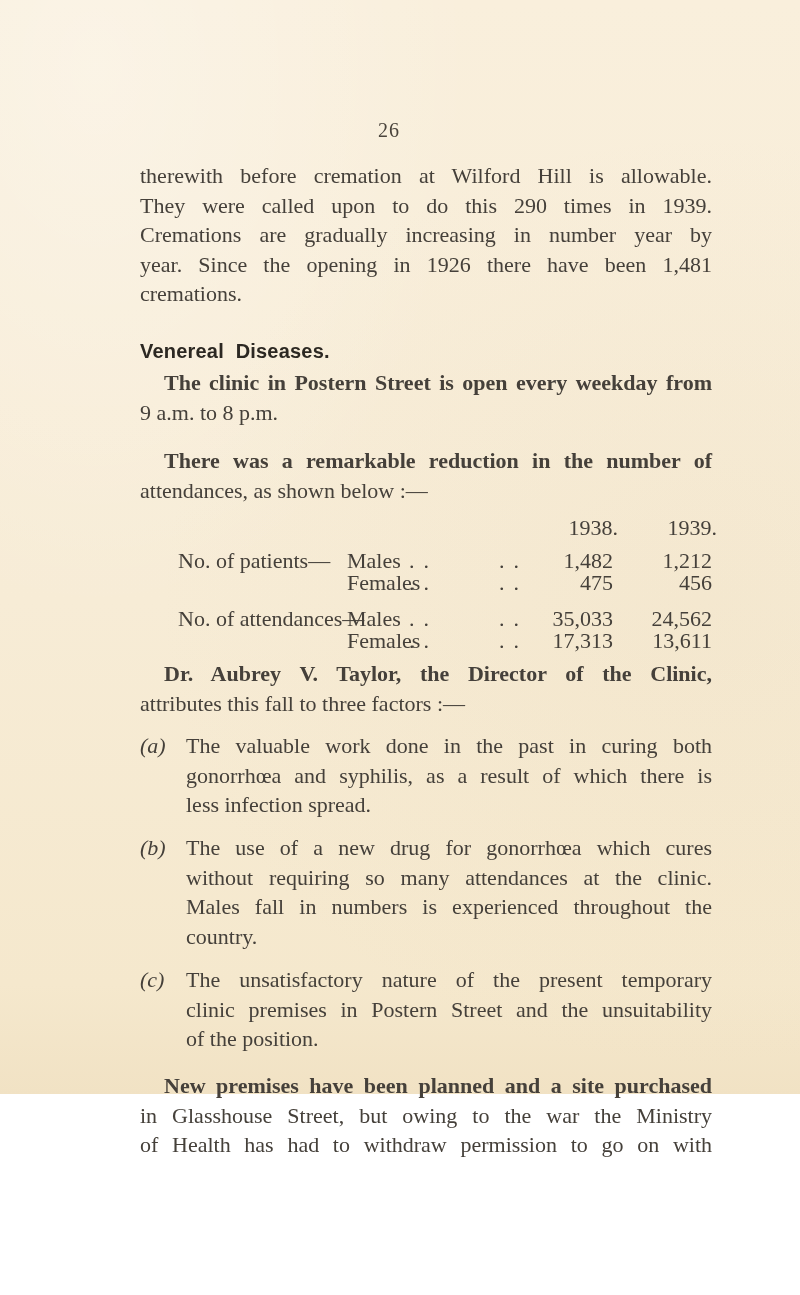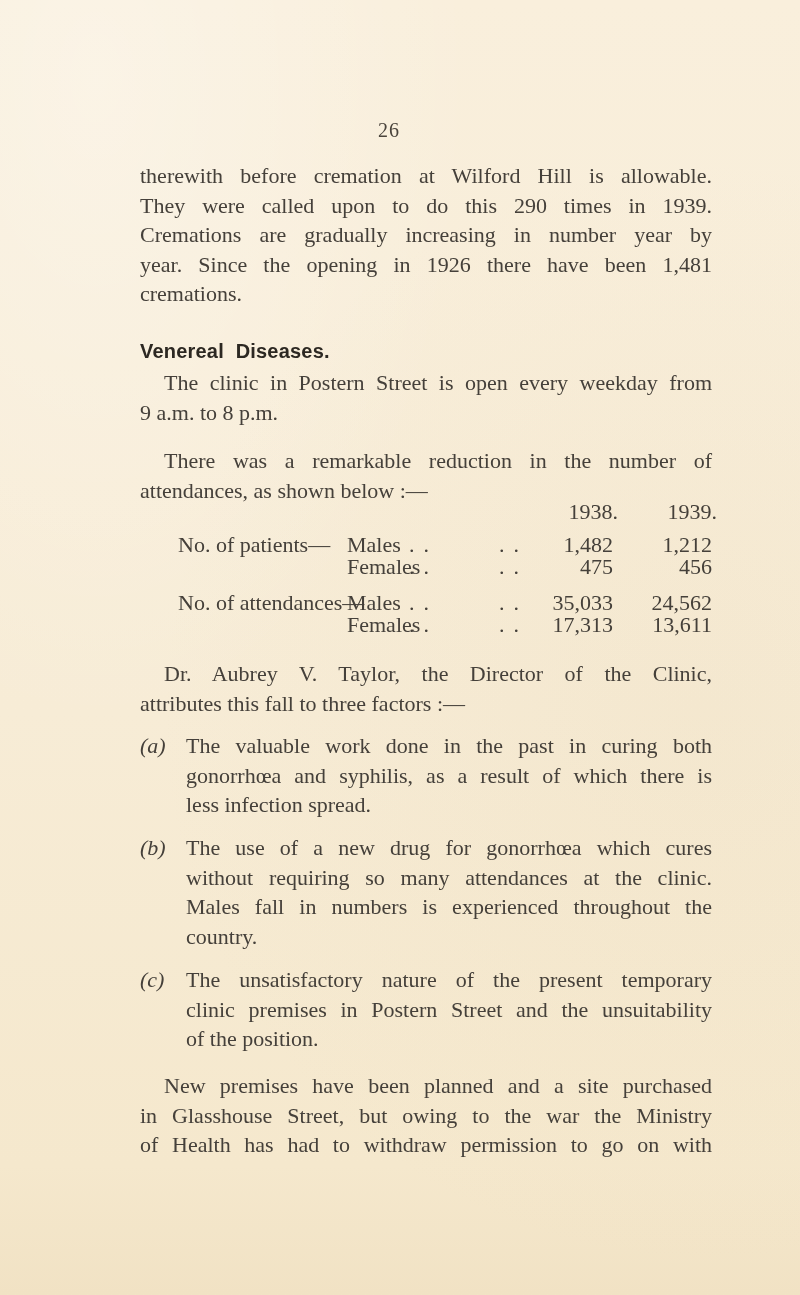--- a/index.html
+++ b/index.html
@@ -1,54 +1,54 @@
 <!DOCTYPE html>
 <html><head>
 <meta charset="utf-8">
 <style>
   html, body { margin: 0; padding: 0; }
   body { width: 800px; height: 1295px; overflow: hidden; }
 
   .page {
     position: relative;
     width: 800px;
-    height: 1295px;
+    height: 1094px;
     background:
       radial-gradient(ellipse at 12% 6%, rgba(255,255,255,0.30), rgba(255,255,255,0) 38%),
       radial-gradient(ellipse at 88% 55%, rgba(222,199,156,0.12), rgba(222,199,156,0) 55%),
       linear-gradient(180deg, #f9efdc 0%, #f7ecd6 55%, #f5e8cd 90%, #f1e2c4 100%);
     font-family: "Liberation Serif", serif;
     font-size: 22px;
     color: #45403a;
   }
 
   .content { position: absolute; left: 140px; top: 0; width: 572px; }
   .block { position: absolute; left: 0; width: 572px; }
 
   .ln { line-height: 29.5px; white-space: nowrap; }
   .j  { text-align: justify; text-align-last: justify; }
-  .ind { text-indent: 24px; }
+  .ind { text-indent: 24px; font-weight: bold; }
 
   .page-no {
     position: absolute; top: 119px; left: 238px;
     font-size: 20px; letter-spacing: 1px; color: #4a443c;
   }
 
   .vd-heading {
     position: absolute; top: 338px; left: 0;
     font-family: "Liberation Sans", sans-serif;
     font-weight: 700; font-size: 20px; line-height: 26px;
     color: #2c2822; word-spacing: 6px; letter-spacing: 0.2px;
   }
 
   
   .att-table { position: absolute; top: 502px; left: 0; width: 572px; }
   .t-grid { display: grid; grid-template-columns: 207px 60px 90px 50px 66px 99px; }
   .t-head { line-height: 20px; margin-bottom: 12px; }
-  .t-head .y { grid-row: 1; text-align: right; margin-right: -5px; }
+  .t-head .y { grid-row: 1; text-align: right; margin-right: -5px; margin-top: 16px; }
   .y38 { grid-column: 5; }
   .y39 { grid-column: 6; }
   .t-row { line-height: 22px; }
   .grp2 { margin-top: 14px; }
   .t-label { padding-left: 38px; white-space: nowrap; }
   .t-sex { white-space: nowrap; }
   .t-dots { letter-spacing: 9px; padding-left: 2px; }
   .t-num { text-align: right; white-space: nowrap; }
 
   

